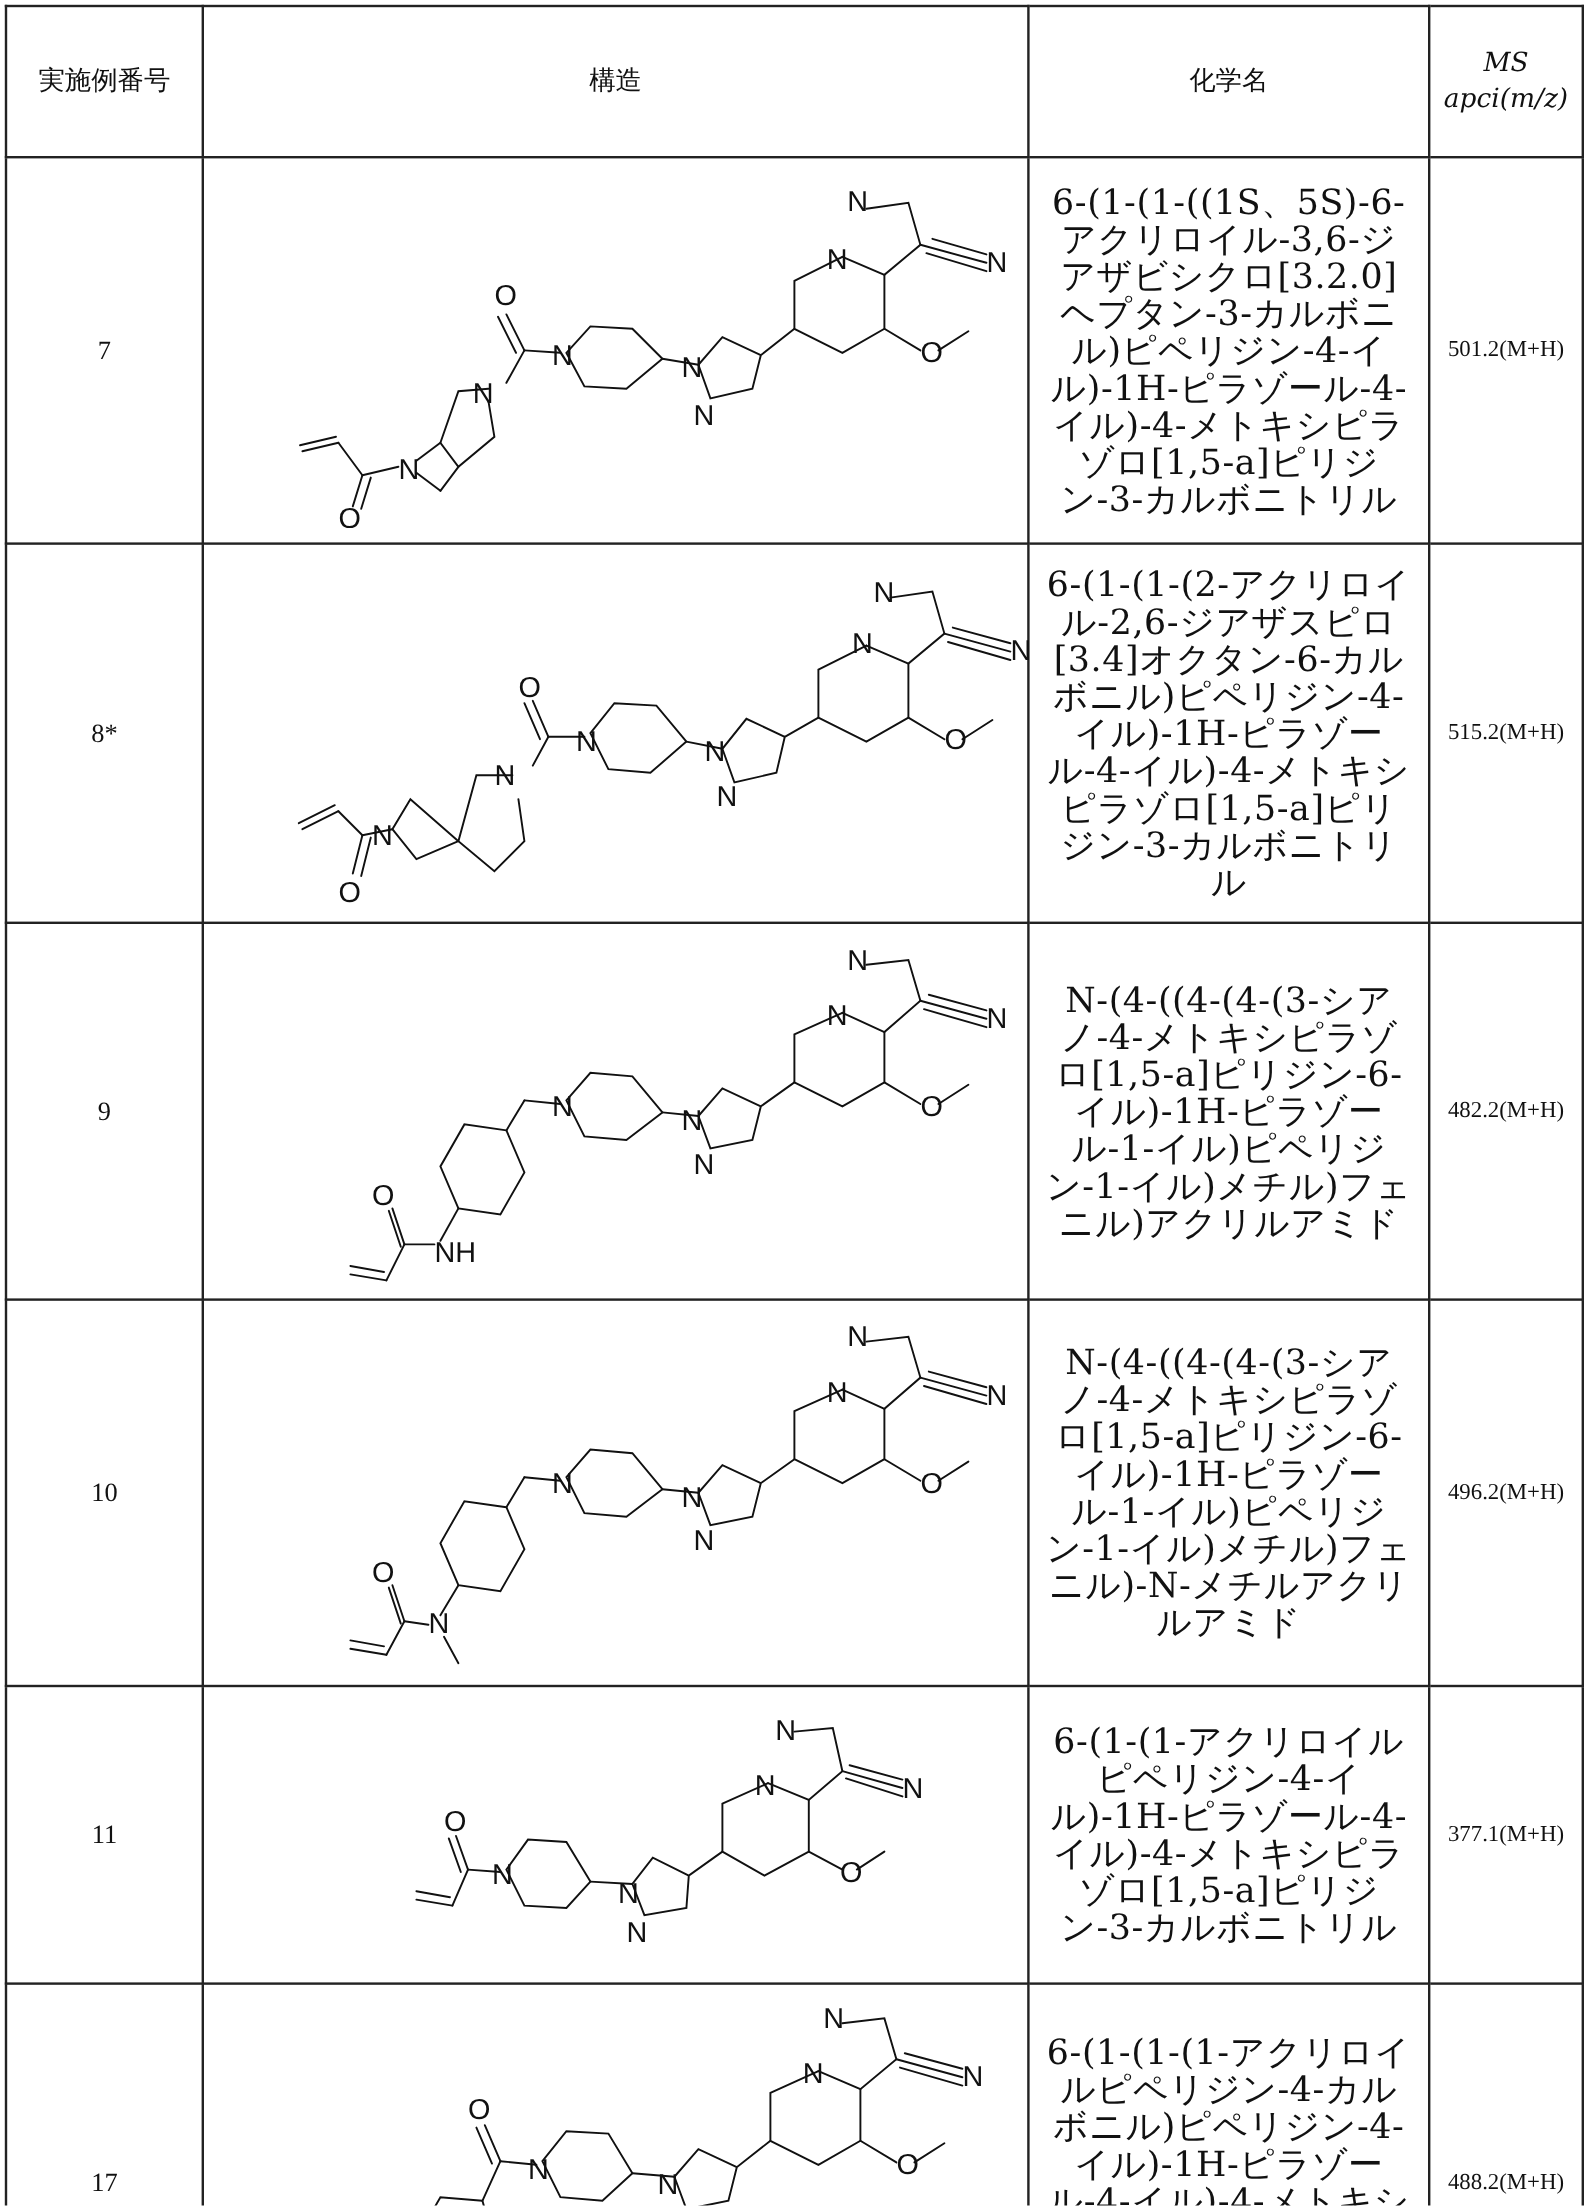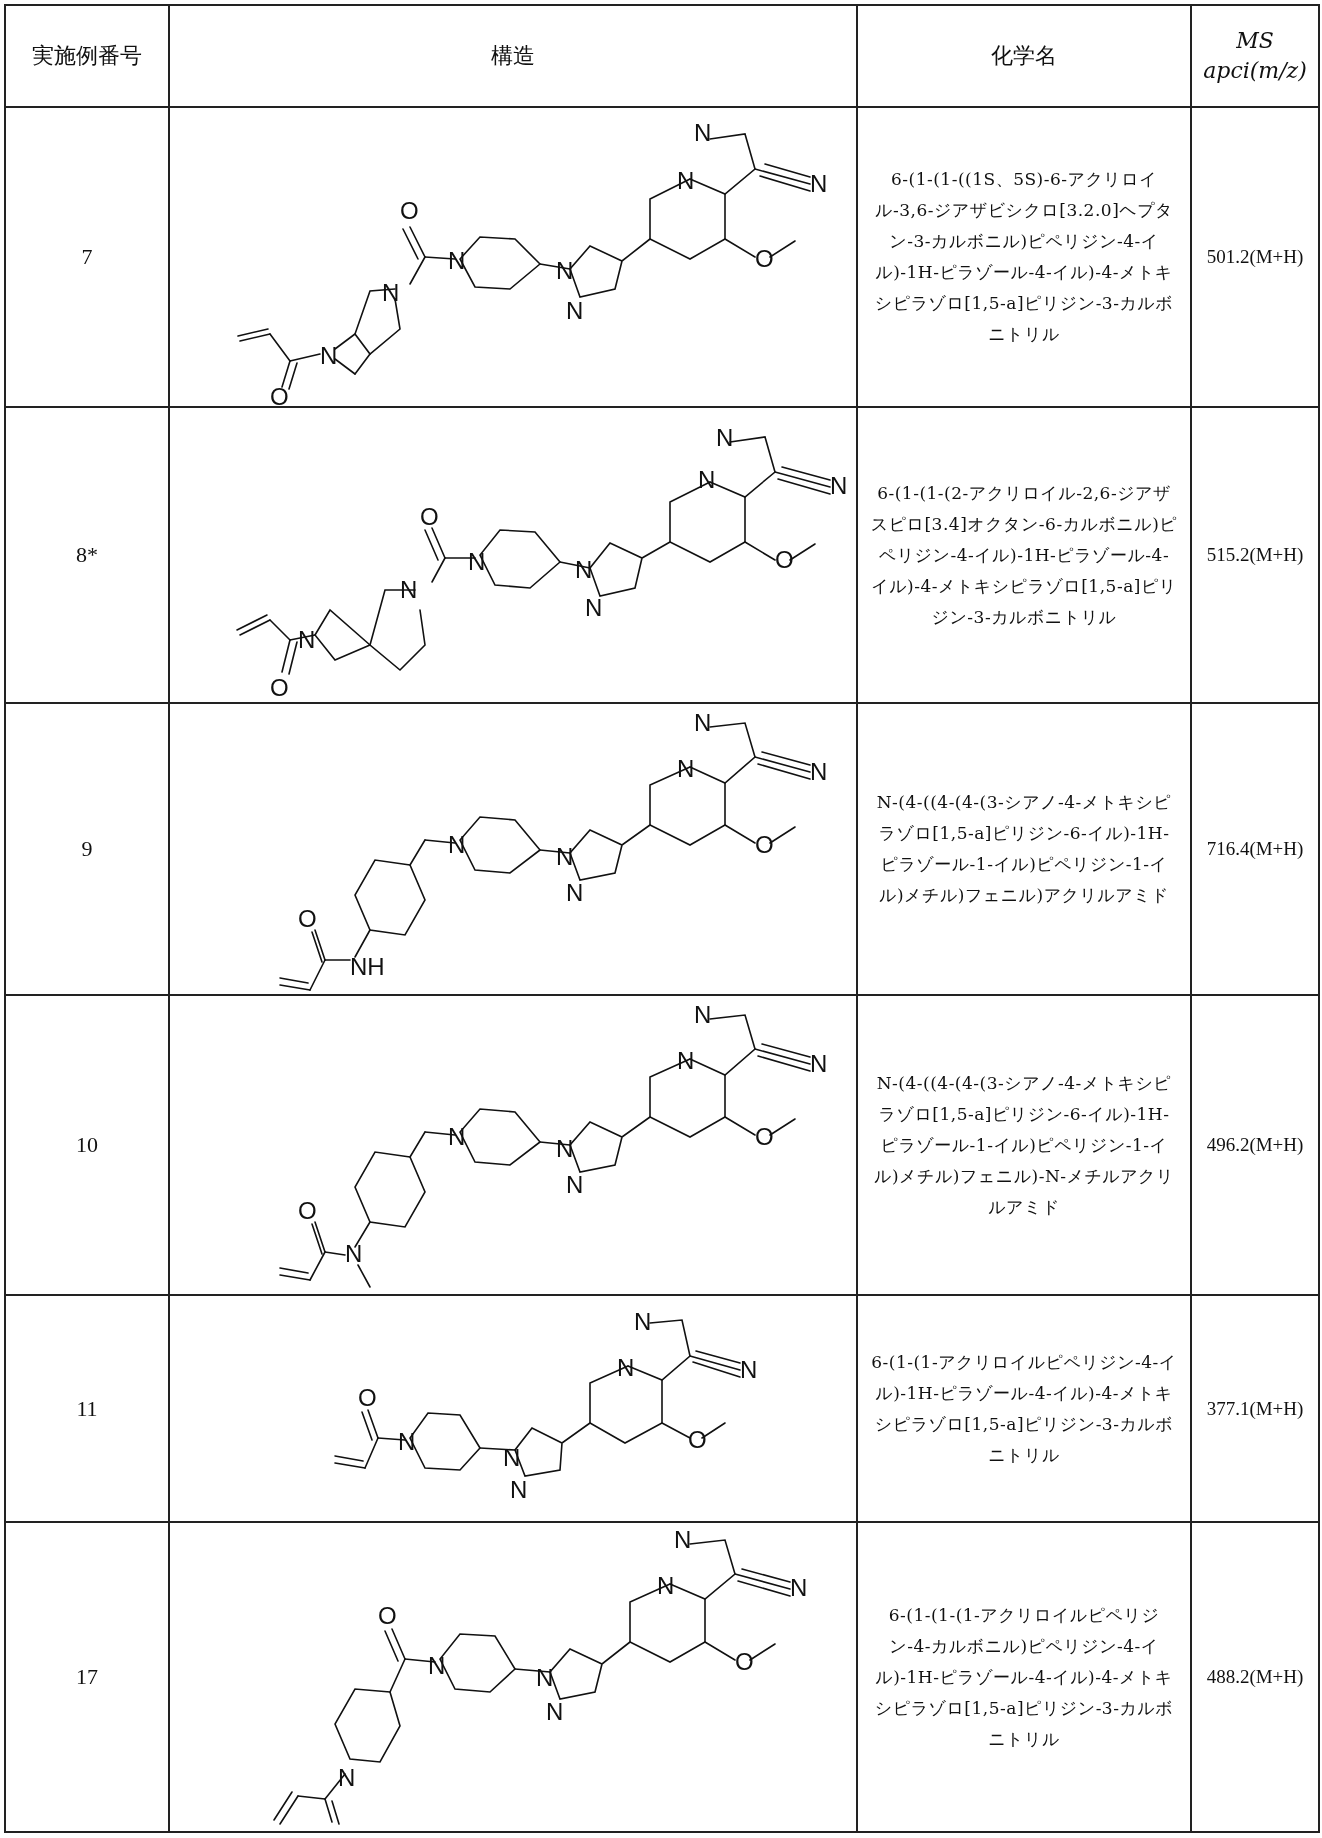--- a/index.html
+++ b/index.html
@@ -1,24 +1,24 @@
 <!DOCTYPE html>
 <html><head>
 <meta charset="utf-8">
 <style>
   html, body { margin: 0; padding: 0; background: #ffffff; }
   body { width: 1322px; height: 1838px; position: relative; overflow: hidden;
          font-family: "DejaVu Serif", "Liberation Serif", serif; color: #111; }
   table.doc { position: absolute; left: 4px; top: 4px; width: 1314px; border-collapse: collapse; table-layout: fixed; }
-  table.doc td, table.doc th { border: 2px solid #222; padding: 0; vertical-align: middle; text-align: center; font-weight: normal; }
+  table.doc td, table.doc th { border: 2px solid #222; padding: 12px; vertical-align: middle; text-align: center; font-weight: normal; }
   th { font-size: 22px; line-height: 30px; }
   col.c1 { width: 164px; } col.c2 { width: 688px; } col.c3 { width: 334px; } col.c4 { width: 128px; }
   .hdr-row th { height: 100px; }
   .ex { font-size: 22px; font-family: "Liberation Serif", serif; }
-  .name { font-size: 17px; line-height: 31px; padding: 2px 12px !important; text-align: center; letter-spacing: 0.5px; }
+  .name { font-size: 29px; line-height: 31px; padding: 2px 12px !important; text-align: center; letter-spacing: 0.5px; }
   .ms { font-size: 19px; line-height: 30px; font-family: "Liberation Serif", serif; }
   .struct svg { display: block; margin: 0 auto; }
   svg text { font-family: "Liberation Sans", sans-serif; font-size: 24px; fill: #111; }
   svg .b { stroke: #111; stroke-width: 1.6; fill: none; stroke-linecap: round; }
 </style>
 </head>
 <body>
 
 <table class="doc">
   <colgroup>
@@ -163,21 +163,21 @@
             <text x="640" y="75">N</text>
         <text x="585" y="148">O</text>
         <text x="386" y="160">N</text>
             <text x="396" y="196">N</text>
         <text x="278" y="148">N</text>
         <text x="128" y="222">O</text>
         <text x="180" y="270">NH</text>
       </svg>
     </td>
     <td class="name">N-(4-((4-(4-(3-シアノ-4-メトキシピラゾロ[1,5-a]ピリジン-6-イル)-1H-ピラゾール-1-イル)ピペリジン-1-イル)メチル)フェニル)アクリルアミド</td>
-    <td class="ms">716.4(M+H)</td>
+    <td class="ms">482.2(M+H)</td>
   </tr>
 
   <tr style="height:300px">
     <td class="ex">10</td>
     <td class="struct">
       <svg width="688" height="296" viewBox="0 0 688 296">
         <g class="b">
           <polyline points="540,22 575,18 585,52 555,78 520,62"></polyline>
           <polyline points="520,62 480,80 480,120 520,140 555,120 555,78"></polyline>
           <line x1="585" y1="52" x2="640" y2="67"></line>

